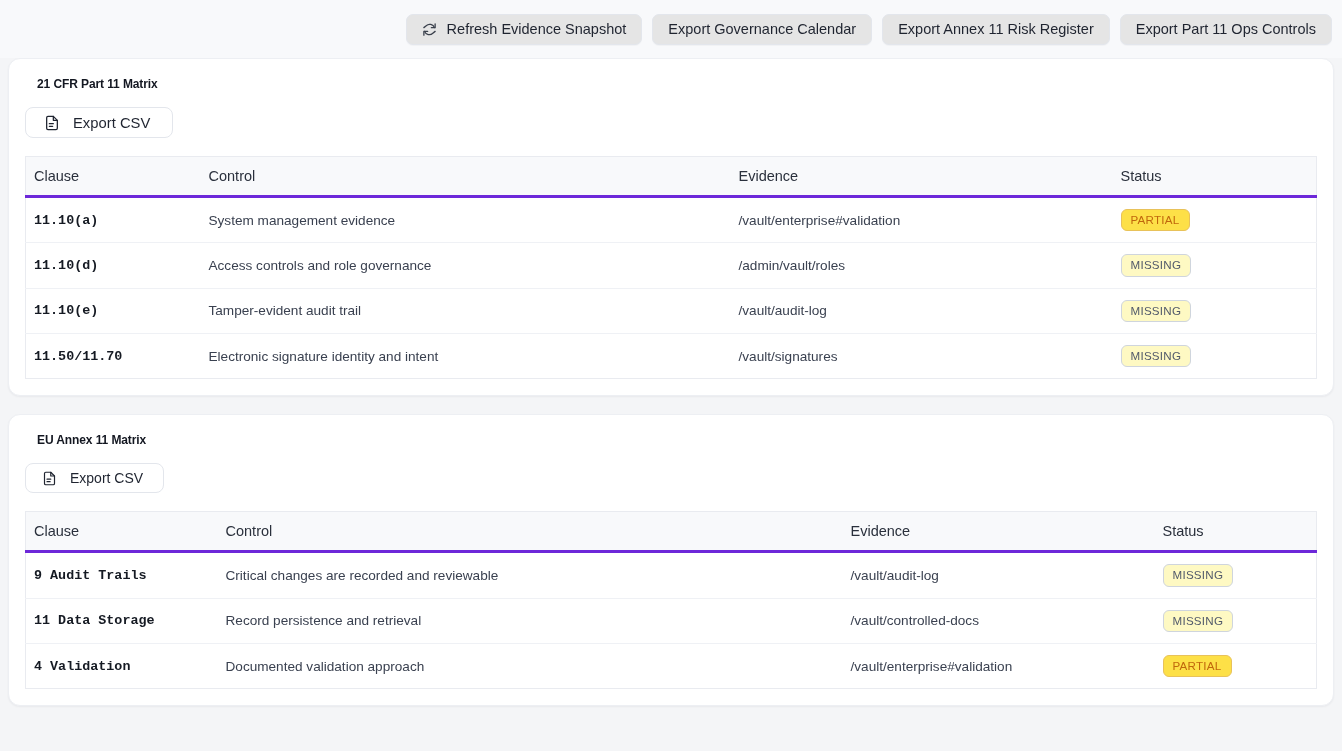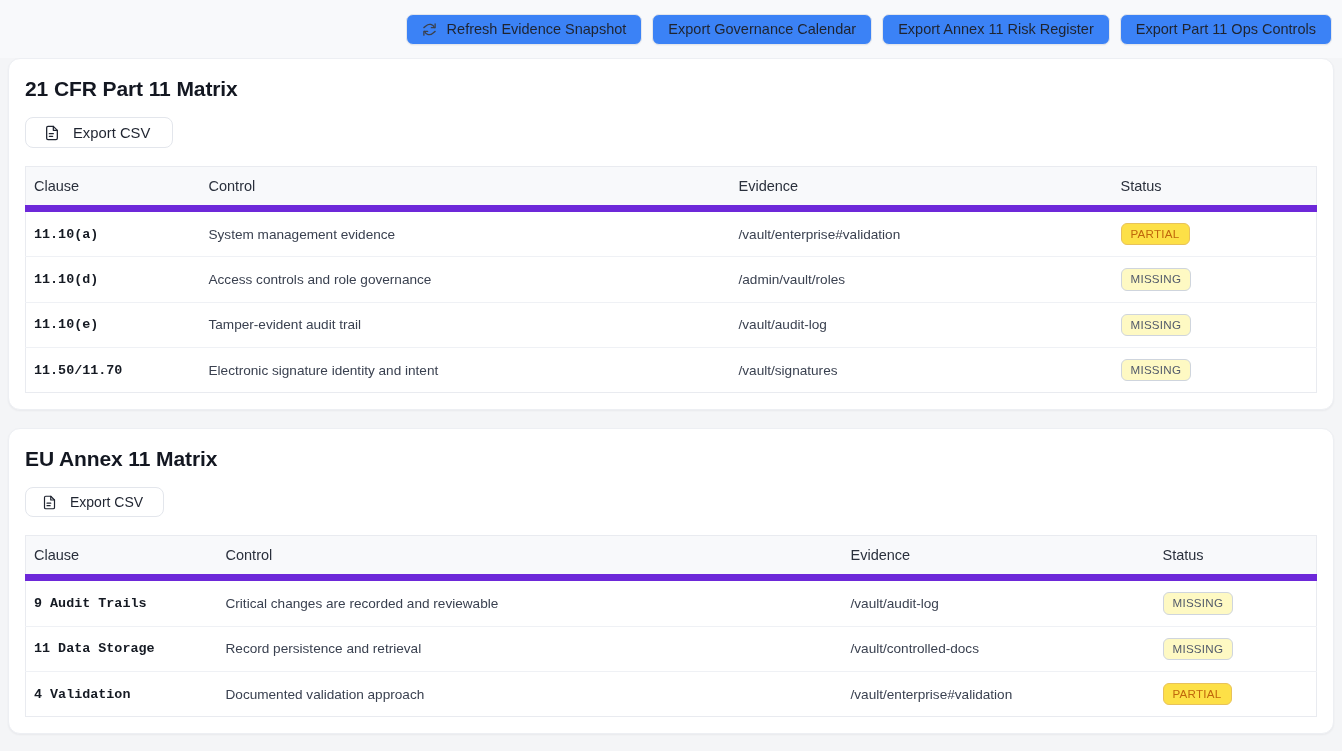--- a/index.html
+++ b/index.html
@@ -21,21 +21,21 @@
     gap: 10px;
     padding: 0 10px 0 0;
     background: #f8f9fb;
   }
   .tbtn {
     display: inline-flex;
     align-items: center;
     gap: 10px;
     height: 31px;
     padding: 0 15px;
-    background: #3b82f6;
+    background: #e5e5e5;
     border: 1px solid #e3e6ec;
     border-radius: 7px;
     font-size: 14.5px;
     color: #1f2430;
     white-space: nowrap;
     cursor: pointer;
     box-shadow: 0 1px 1px rgba(16,24,40,0.03);
   }
   .tbtn .ico { display: inline-flex; width: 15px; height: 15px; color: #3b414d; }
   .tbtn svg { width: 15px; height: 15px; display: block; }
@@ -44,25 +44,25 @@
   .page { padding: 0 8px; }
   .card {
     background: #ffffff;
     border: 1px solid #edeff3;
     border-radius: 12px;
     box-shadow: 0 1px 2px rgba(16,24,40,0.05);
     padding: 18px 16px 16px 16px;
     margin-bottom: 18px;
   }
   .card-title {
-    font-size: 21px;
+    font-size: 12px;
     font-weight: 700;
     letter-spacing: -0.1px;
     color: #131721;
-    margin: 0 0 16px 0;
+    margin: 0 0 16px 12px;
   }
   .csv-btn {
     display: inline-flex;
     align-items: center;
     justify-content: center;
     gap: 13px;
     border: 1px solid #e3e6ec;
     background: #fff;
     border-radius: 8px;
     color: #1f2430;
@@ -80,21 +80,21 @@
     border-radius: 2px;
     table-layout: fixed;
   }
   thead th {
     background: #f8f9fb;
     text-align: left;
     font-weight: 400;
     font-size: 14.5px;
     color: #2a303c;
     padding: 11px 8px 11px 8px;
-    border-bottom: 7px solid #6d28d9;
+    border-bottom: 3px solid #6d28d9;
   }
   tbody td {
     font-size: 13.6px;
     color: #3a4150;
     padding: 11px 8px;
     border-bottom: 1px solid #eff1f5;
     vertical-align: middle;
     overflow: hidden;
     white-space: nowrap;
     text-overflow: ellipsis;

